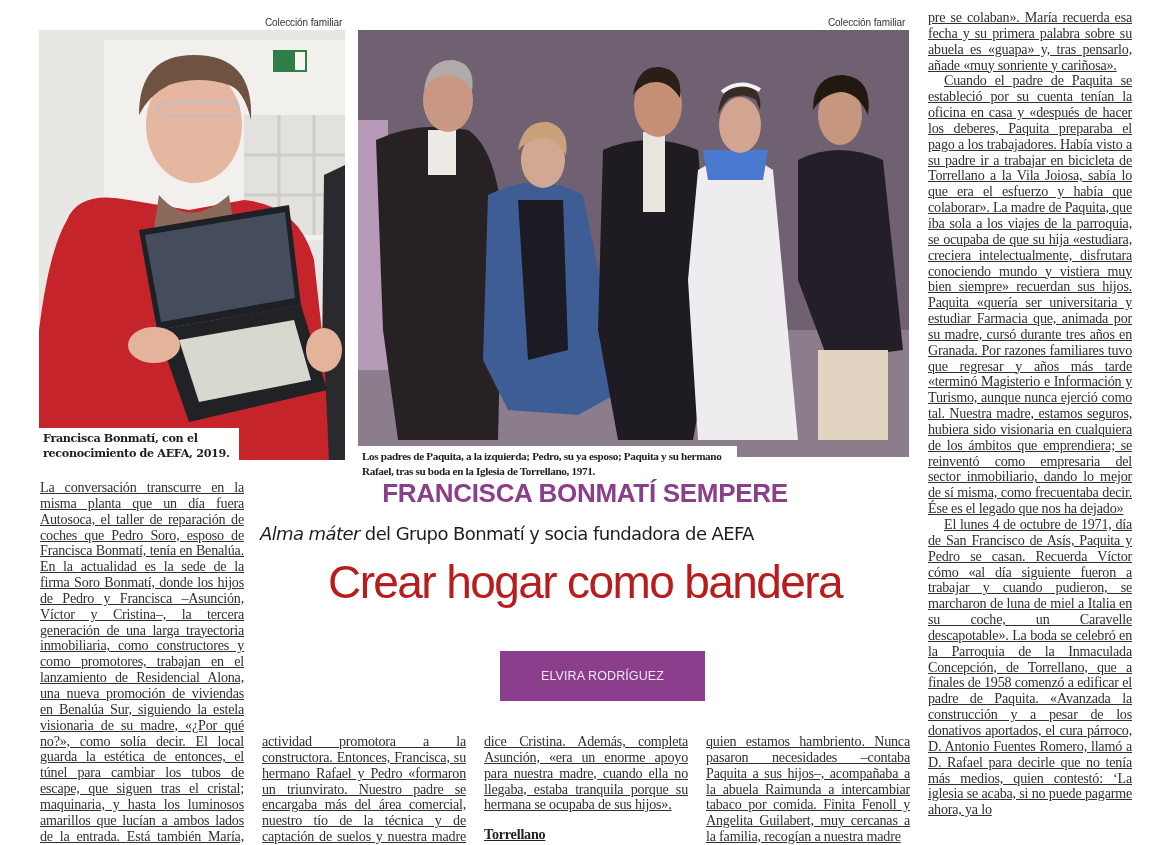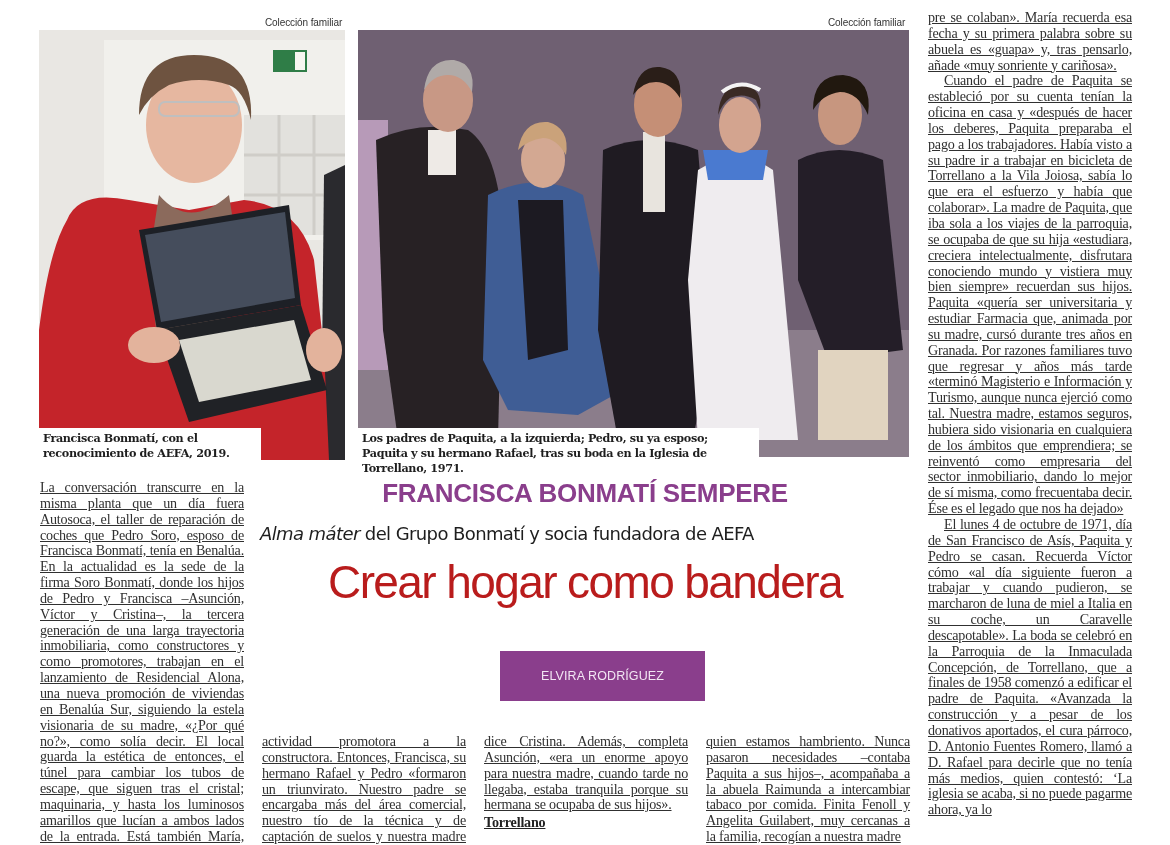--- a/index.html
+++ b/index.html
@@ -10,31 +10,31 @@
   .credit {
     position: absolute; font-family: "Liberation Sans", sans-serif;
     font-size: 10px; color: #333; letter-spacing: -0.1px; white-space: nowrap;
   }
   .photo { position: absolute; overflow: hidden; }
   .photo svg { display: block; width: 100%; height: 100%; }
   .caption {
     position: absolute; background: #ffffff;
     font-family: "DejaVu Serif", serif; font-weight: bold;
     font-size: 11.2px; line-height: 15px; color: #1e1e1e;
-    letter-spacing: -0.35px; padding: 3px 24px 3px 4px;
+    letter-spacing: -0.35px; padding: 3px 2px 3px 4px;
   }
   .col {
     position: absolute;
     font-family: "Liberation Serif", serif;
     font-size: 14.1px; line-height: 15.85px; color: #303030;
     text-align: justify; letter-spacing: -0.2px;
   }
   .col p { margin: 0; text-decoration: underline; }
   .col p.indent { text-indent: 16px; }
-  .col .subhead { font-weight: bold; margin-top: 2px; color: #222; }
+  .col .subhead { font-weight: bold; margin-top: 14px; color: #222; }
   .kicker {
     position: absolute; left: 260px; width: 650px; top: 478px; text-align: center;
     font-family: "Liberation Sans", sans-serif; font-weight: bold;
     font-size: 26px; letter-spacing: -0.3px;
   }
   .subtitle {
     position: absolute; left: 260px; width: 650px; top: 523px; text-align: left;
     font-family: "DejaVu Sans", sans-serif; font-size: 18px; letter-spacing: -0.6px;
     color: #1e1e1e;
   }
@@ -110,39 +110,39 @@
     <ellipse cx="382" cy="95" rx="21" ry="28" fill="#d3a48f"></ellipse>
     <path d="M360 85 Q362 55 385 55 Q405 58 402 80 L398 70 Q385 62 372 68 Q364 74 360 85 Z" fill="#3a2a24"></path>
     <path d="M364 62 Q382 48 402 60" stroke="#f4f4f4" stroke-width="4" fill="none"></path>
 
     <path d="M440 130 Q480 110 525 130 L545 320 L470 330 L440 250 Z" fill="#241e28"></path>
     <rect x="460" y="320" width="70" height="90" fill="#e1d4c0"></rect>
     <ellipse cx="482" cy="85" rx="22" ry="30" fill="#c7967f"></ellipse>
     <path d="M455 80 Q455 45 485 45 Q515 48 510 85 Q500 62 482 62 Q465 64 455 80 Z" fill="#21180f"></path>
   </svg>
 </div>
-<div class="caption" style="left:358px; top:428px; width:373px;">Los padres de Paquita, a la izquierda; Pedro, su ya esposo; Paquita y su hermano Rafael, tras su boda en la Iglesia de Torrellano, 1971.</div>
+<div class="caption" style="left:358px; top:446px; width:373px;font-family:Liberation Serif, serif;">Los padres de Paquita, a la izquierda; Pedro, su ya esposo; Paquita y su hermano Rafael, tras su boda en la Iglesia de Torrellano, 1971.</div>
 
 <div class="kicker" style="color:#8a3e8c;">FRANCISCA BONMATÍ SEMPERE</div>
 <div class="subtitle"><em>Alma máter</em><span> del Grupo Bonmatí y socia fundadora de AEFA</span></div>
 <h1 class="headline" style="margin:0; font-weight:normal;">Crear hogar como bandera</h1>
 <div class="byline" style="background:#8a3e8c;">
     <span>ELVIRA RODRÍGUEZ</span>
   </div>
 
 <div class="col" style="left:40px; top:480px; width:204px;">
   <p>La conversación transcurre en la misma planta que un día fuera Autosoca, el taller de reparación de coches que Pedro Soro, esposo de Francisca Bonmatí, tenía en Benalúa. En la actualidad es la sede de la firma Soro Bonmatí, donde los hijos de Pedro y Francisca –Asunción, Víctor y Cristina–, la tercera generación de una larga trayectoria inmobiliaria, como constructores y como promotores, trabajan en el lanzamiento de Residencial Alona, una nueva promoción de viviendas en Benalúa Sur, siguiendo la estela visionaria de su madre, «¿Por qué no?», como solía decir. El local guarda la estética de entonces, el túnel para cambiar los tubos de escape, que siguen tras el cristal; maquinaria, y hasta los luminosos amarillos que lucían a ambos lados de la entrada. Está también María, hija de</p>
 </div>
 
 <div class="col" style="left:262px; top:734px; width:204px;">
   <p>actividad promotora a la constructora. Entonces, Francisca, su hermano Rafael y Pedro «formaron un triunvirato. Nuestro padre se encargaba más del área comercial, nuestro tío de la técnica y de captación de suelos y nuestra madre del</p>
 </div>
 
 <div class="col" style="left:484px; top:734px; width:204px;">
-  <p>dice Cristina. Además, completa Asunción, «era un enorme apoyo para nuestra madre, cuando tarde no llegaba, estaba tranquila porque su hermana se ocupaba de sus hijos».</p>
+  <p>dice Cristina. Además, completa Asunción, «era un enorme apoyo para nuestra madre, cuando ella no llegaba, estaba tranquila porque su hermana se ocupaba de sus hijos».</p>
   <p class="subhead">Torrellano</p>
 </div>
 
 <div class="col" style="left:706px; top:734px; width:204px;">
   <p>quien estamos hambriento. Nunca pasaron necesidades –contaba Paquita a sus hijos–, acompañaba a la abuela Raimunda a intercambiar tabaco por comida. Finita Fenoll y Angelita Guilabert, muy cercanas a la familia, recogían a nuestra madre</p>
 </div>
 
 <div class="col" style="left:928px; top:10px; width:204px;">
   <p>pre se colaban». María recuerda esa fecha y su primera palabra sobre su abuela es «guapa» y, tras pensarlo, añade «muy sonriente y cariñosa».</p>
   <p class="indent">Cuando el padre de Paquita se estableció por su cuenta tenían la oficina en casa y «después de hacer los deberes, Paquita preparaba el pago a los trabajadores. Había visto a su padre ir a trabajar en bicicleta de Torrellano a la Vila Joiosa, sabía lo que era el esfuerzo y había que colaborar». La madre de Paquita, que iba sola a los viajes de la parroquia, se ocupaba de que su hija «estudiara, creciera intelectualmente, disfrutara conociendo mundo y vistiera muy bien siempre» recuerdan sus hijos. Paquita «quería ser universitaria y estudiar Farmacia que, animada por su madre, cursó durante tres años en Granada. Por razones familiares tuvo que regresar y años más tarde «terminó Magisterio e Información y Turismo, aunque nunca ejerció como tal. Nuestra madre, estamos seguros, hubiera sido visionaria en cualquiera de los ámbitos que emprendiera; se reinventó como empresaria del sector inmobiliario, dando lo mejor de sí misma, como frecuentaba decir. Ése es el legado que nos ha dejado»</p>

